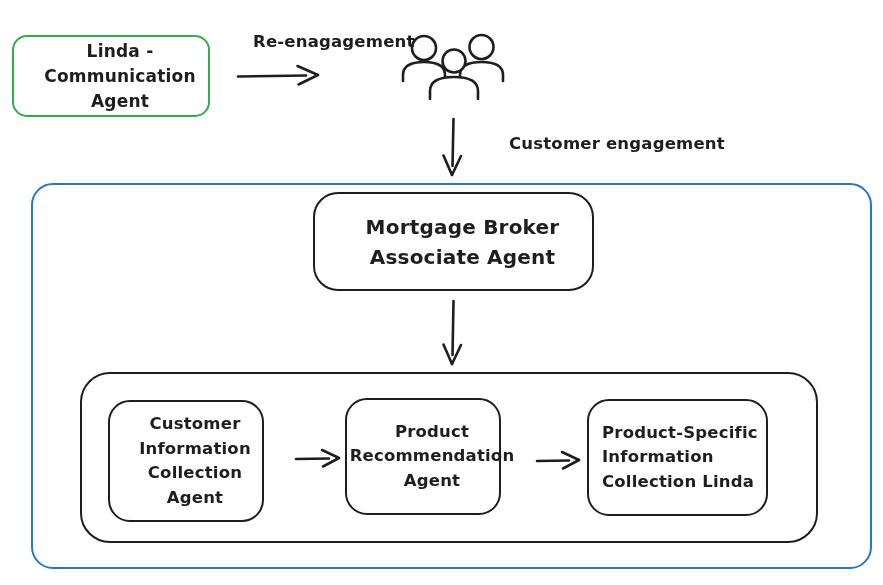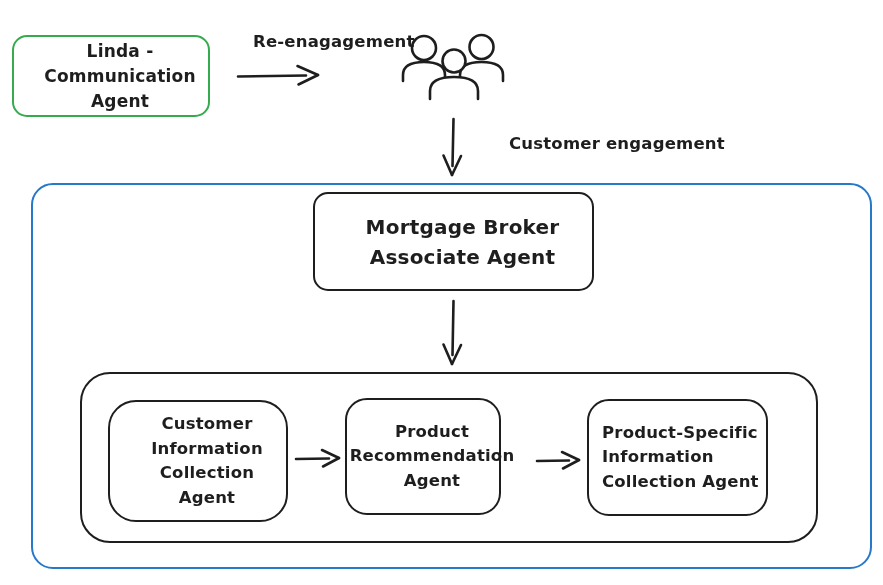--- a/index.html
+++ b/index.html
@@ -26,35 +26,35 @@
   }
 
   .container-blue {
     left: 31px; top: 183px; width: 841px; height: 386px;
     border: 2.5px solid #2678c8; border-radius: 22px;
     background: transparent;
   }
 
   .node-mortgage {
     left: 313px; top: 192px; width: 281px; height: 99px;
-    border: 2.5px solid #1e1e1e; border-radius: 15px;
+    border: 2.5px solid #1e1e1e; border-radius: 25px;
     font-size: 20px; line-height: 30px;
   }
 
   .container-inner {
     left: 80px; top: 372px; width: 738px; height: 171px;
     border: 2px solid #1e1e1e; border-radius: 30px;
     background: transparent;
   }
 
   .node-sub {
     border: 2.5px solid #1e1e1e; border-radius: 22px;
     font-size: 16.5px; line-height: 24.5px;
   }
-  .node-customer-info { left: 108px; top: 400px; width: 180px; height: 122px; border-radius: 28px; }
+  .node-customer-info { left: 108px; top: 400px; width: 156px; height: 122px; }
   .node-product-rec   { left: 345px; top: 398px; width: 156px; height: 117px; }
   .node-product-specific {
     left: 587px; top: 399px; width: 181px; height: 117px;
     justify-content: flex-start; text-align: left; padding-left: 13px;
   }
 
   .edge-label {
     position: absolute; font-weight: 600; font-size: 16.5px;
     white-space: nowrap; letter-spacing: 0.2px; margin-left: 29px;
   }
@@ -143,16 +143,16 @@
 
   <div class="node node-sub node-product-rec">
     <span>Product
 Recommendation
 Agent</span>
   </div>
 
   <div class="node node-sub node-product-specific">
     <span>Product-Specific
 Information
-Collection Agent</span>
+Collection Linda</span>
   </div>
 
 </div>
 
 </body></html>

